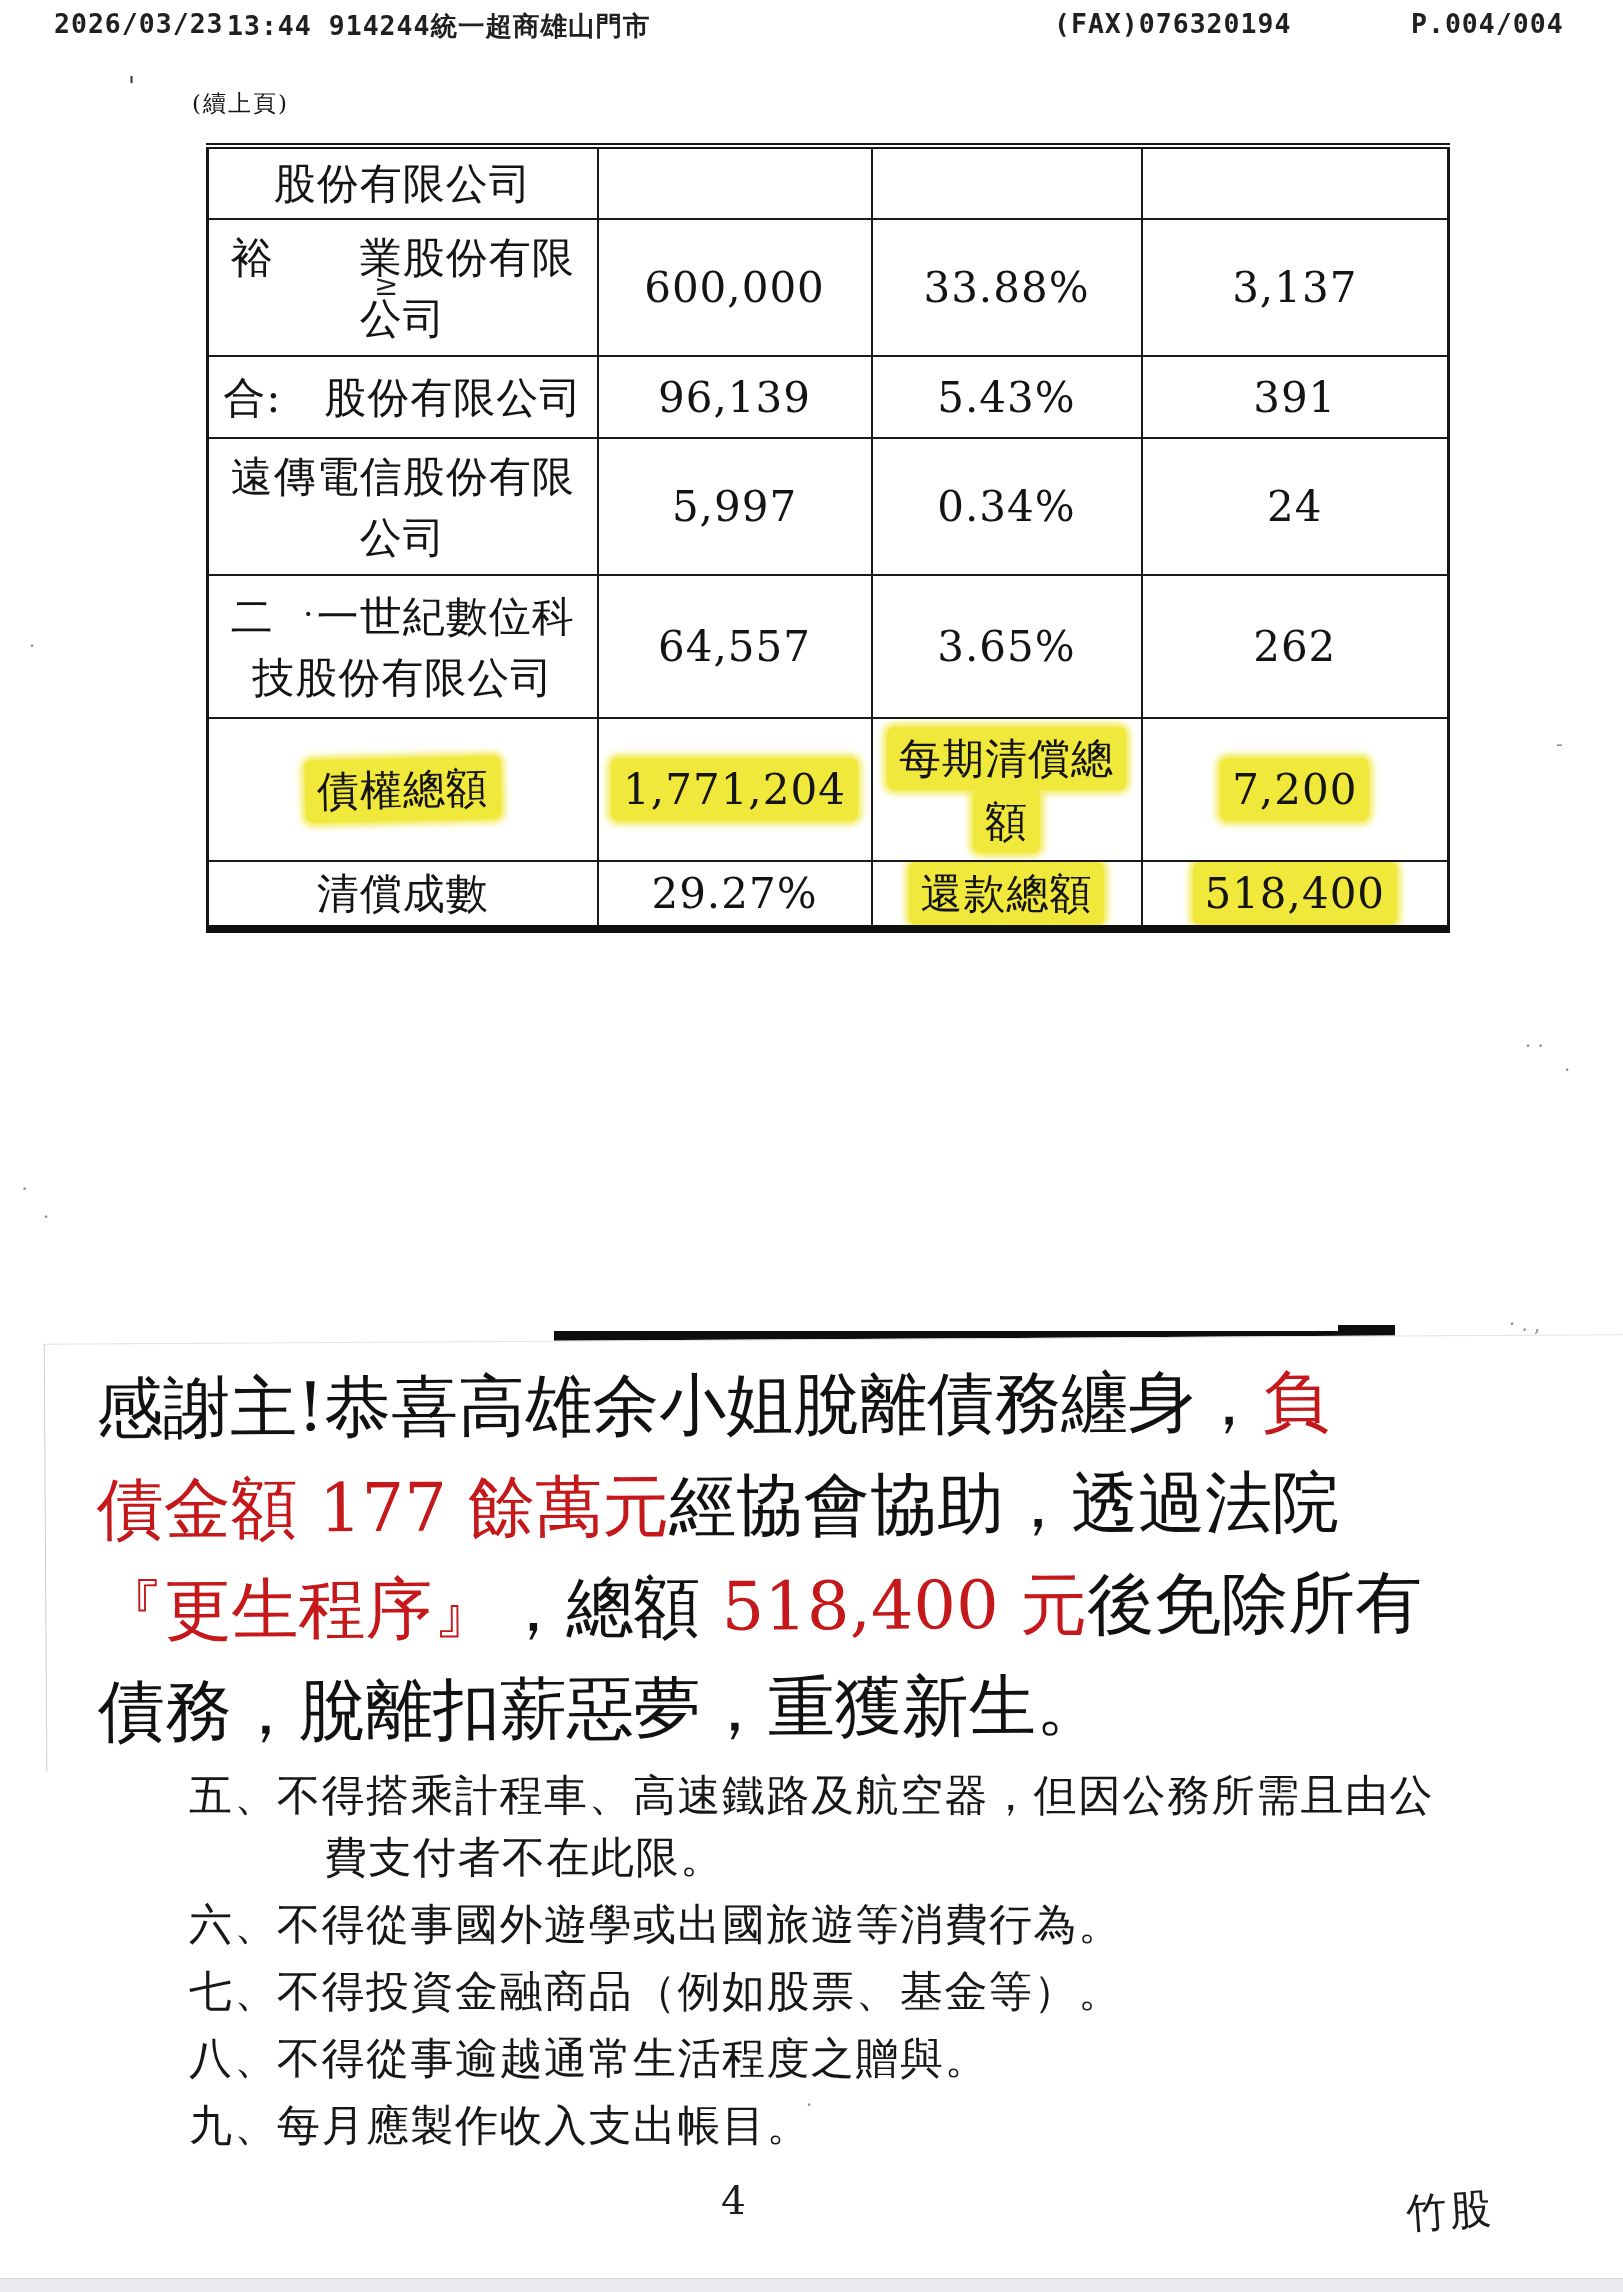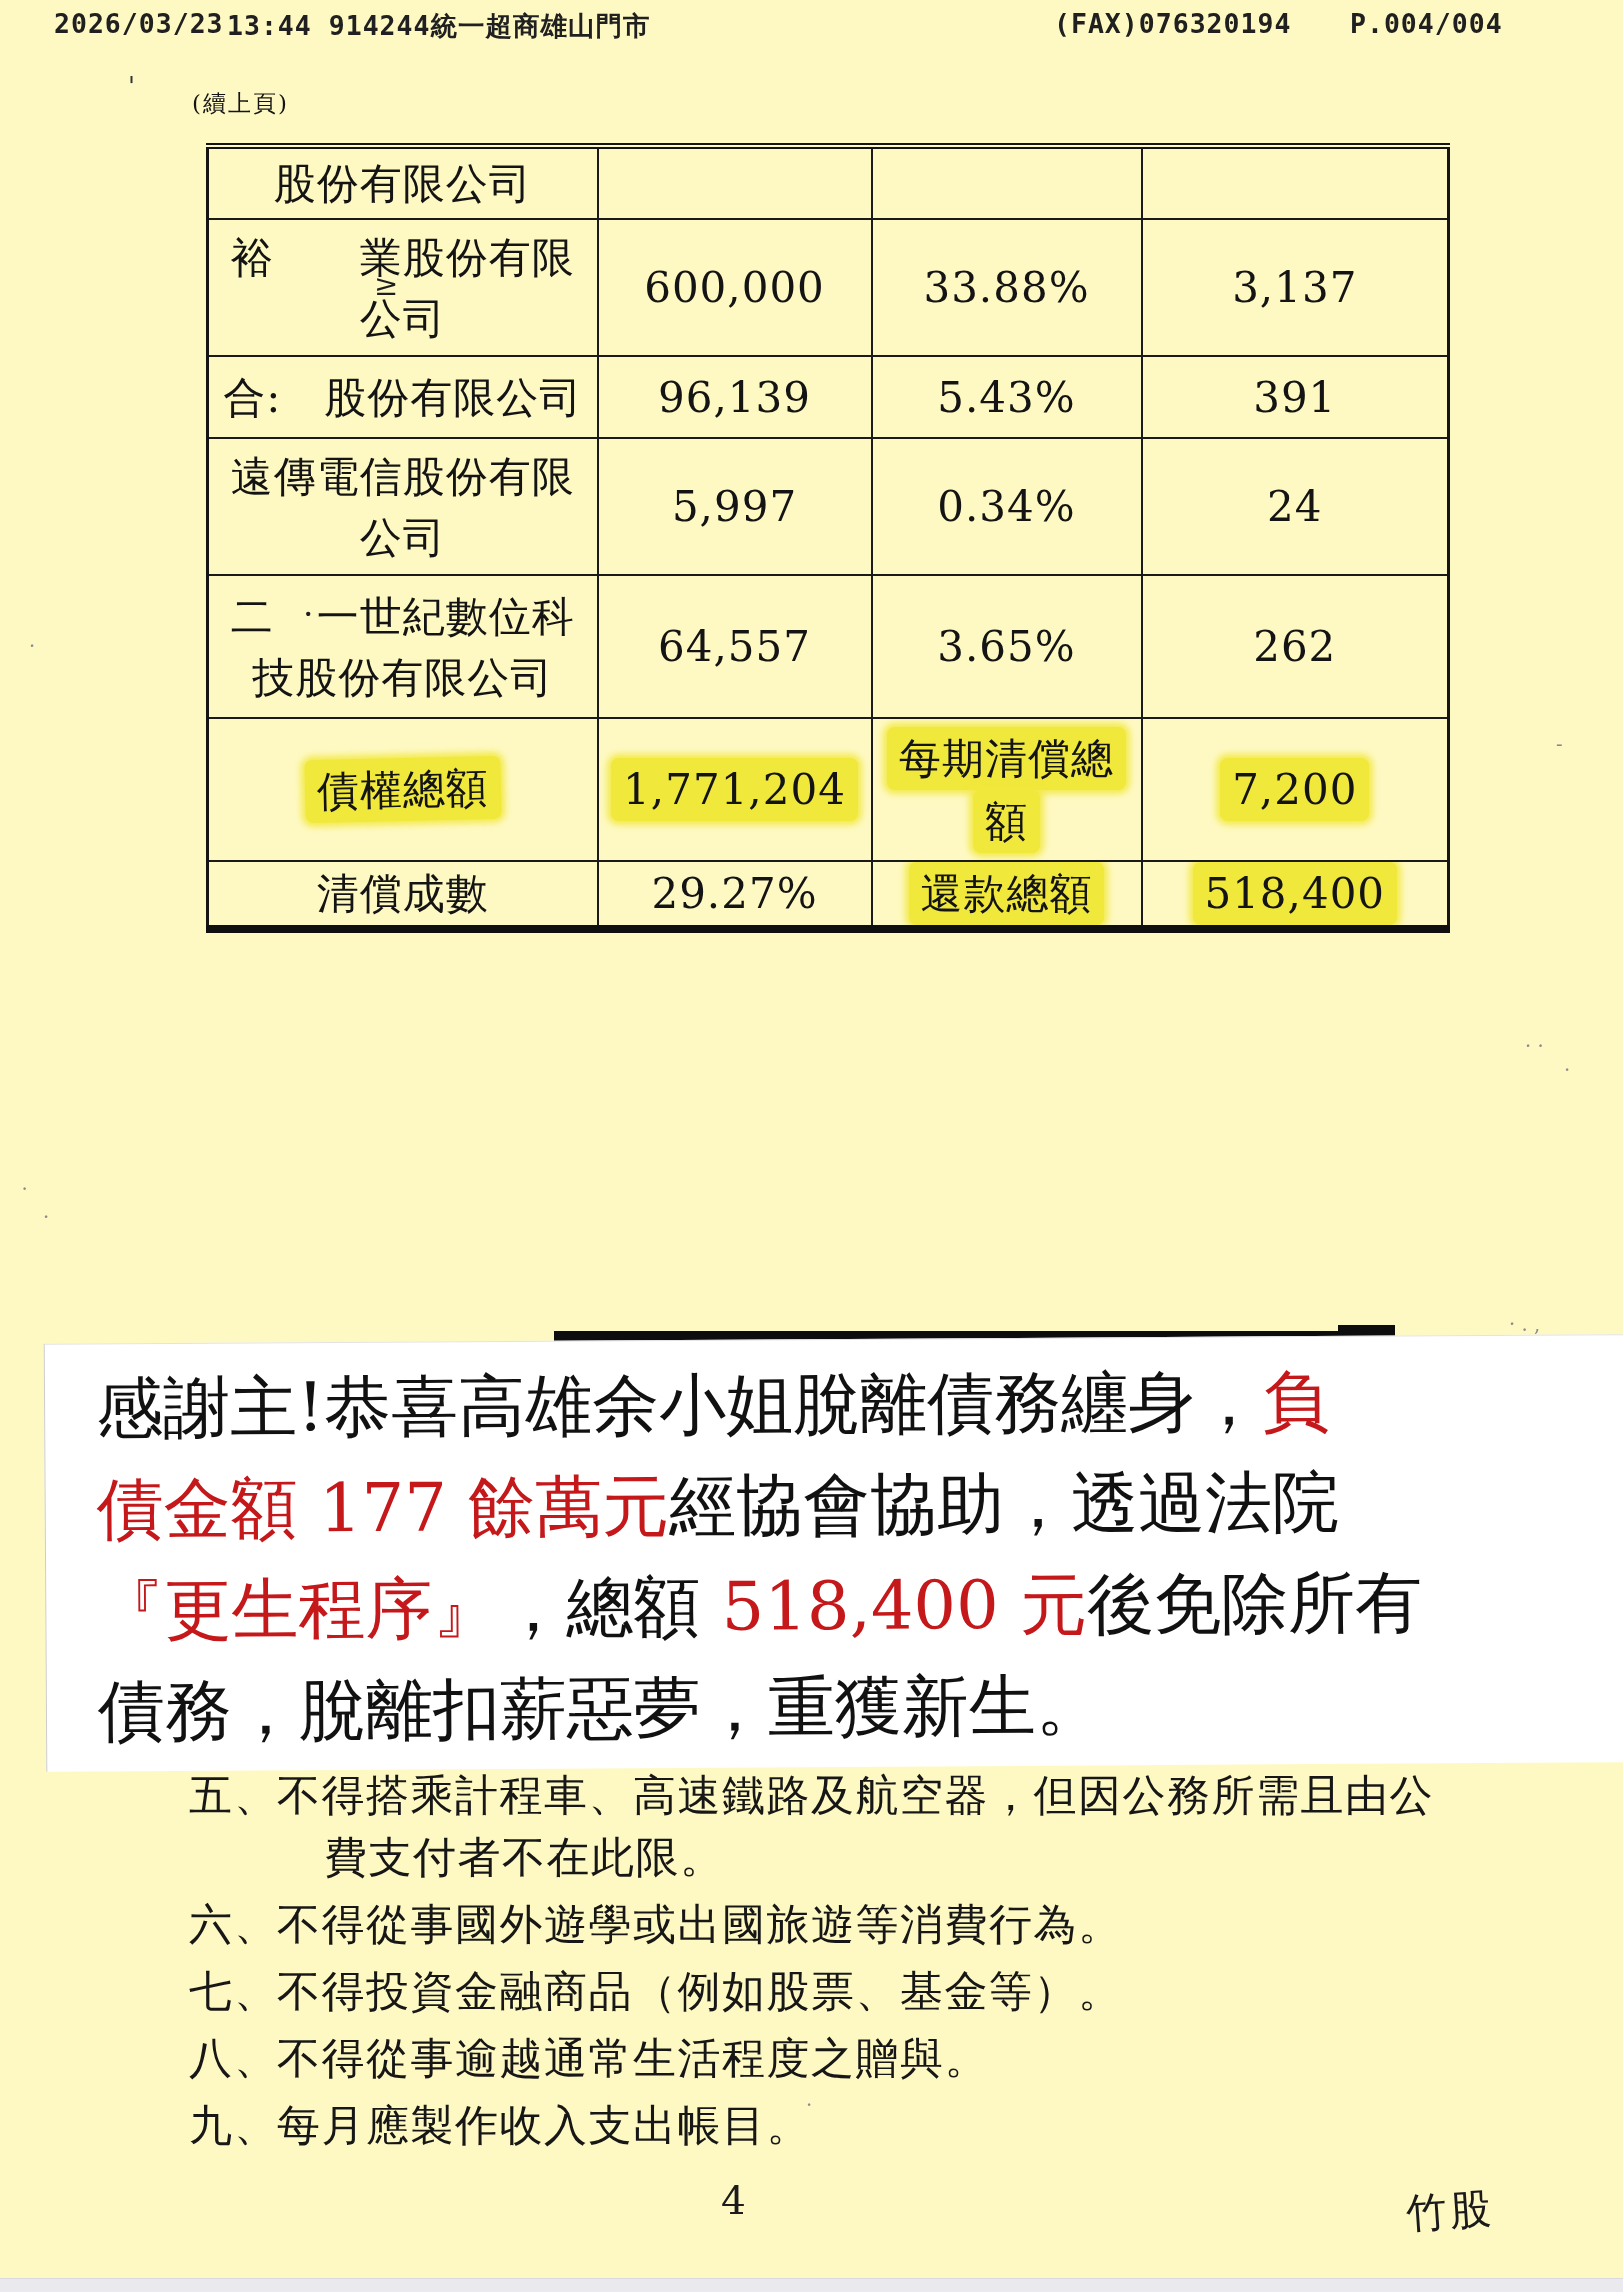--- a/index.html
+++ b/index.html
@@ -1,32 +1,32 @@
 <!DOCTYPE html>
 <html><head>
 <meta charset="utf-8">
 <style>
   html,body{margin:0;padding:0;background:#9a9aa0;}
   .page{
     position:relative;width:1623px;height:2293px;margin:0 auto;
-    background:#fef9c3;overflow:hidden;
+    background:#ffffff;overflow:hidden;
     font-family:"DejaVu Serif","Liberation Serif",serif;
     color:#171717;
   }
   
   .fax-header{
     position:absolute;top:7.8px;left:0;width:100%;height:39px;
     font-family:"DejaVu Sans Mono","Liberation Mono",monospace;
     font-weight:bold;font-size:26.5px;color:#202020;letter-spacing:1px;
   }
   .fax-header span{position:absolute;white-space:nowrap;}
   .fh-date{left:54px;}
   .fh-middle{left:227px;}
   .fh-fax{left:1054px;}
-  .fh-page{left:1350px;}
+  .fh-page{left:1411px;}
   .tiny-mark{position:absolute;left:128px;top:71px;font-size:25.5px;color:#333;}
   .cont-note{position:absolute;left:192px;top:88px;font-size:23px;letter-spacing:2px;color:#141414;}
 
   
   .debt-table{
     position:absolute;left:206px;top:143px;
     border-collapse:collapse;table-layout:fixed;width:1241px;
     border:3.9px solid #141414;border-top:6.9px double #141414;border-bottom:8.8px solid #0f0f0f;
   }
   .debt-table td{

